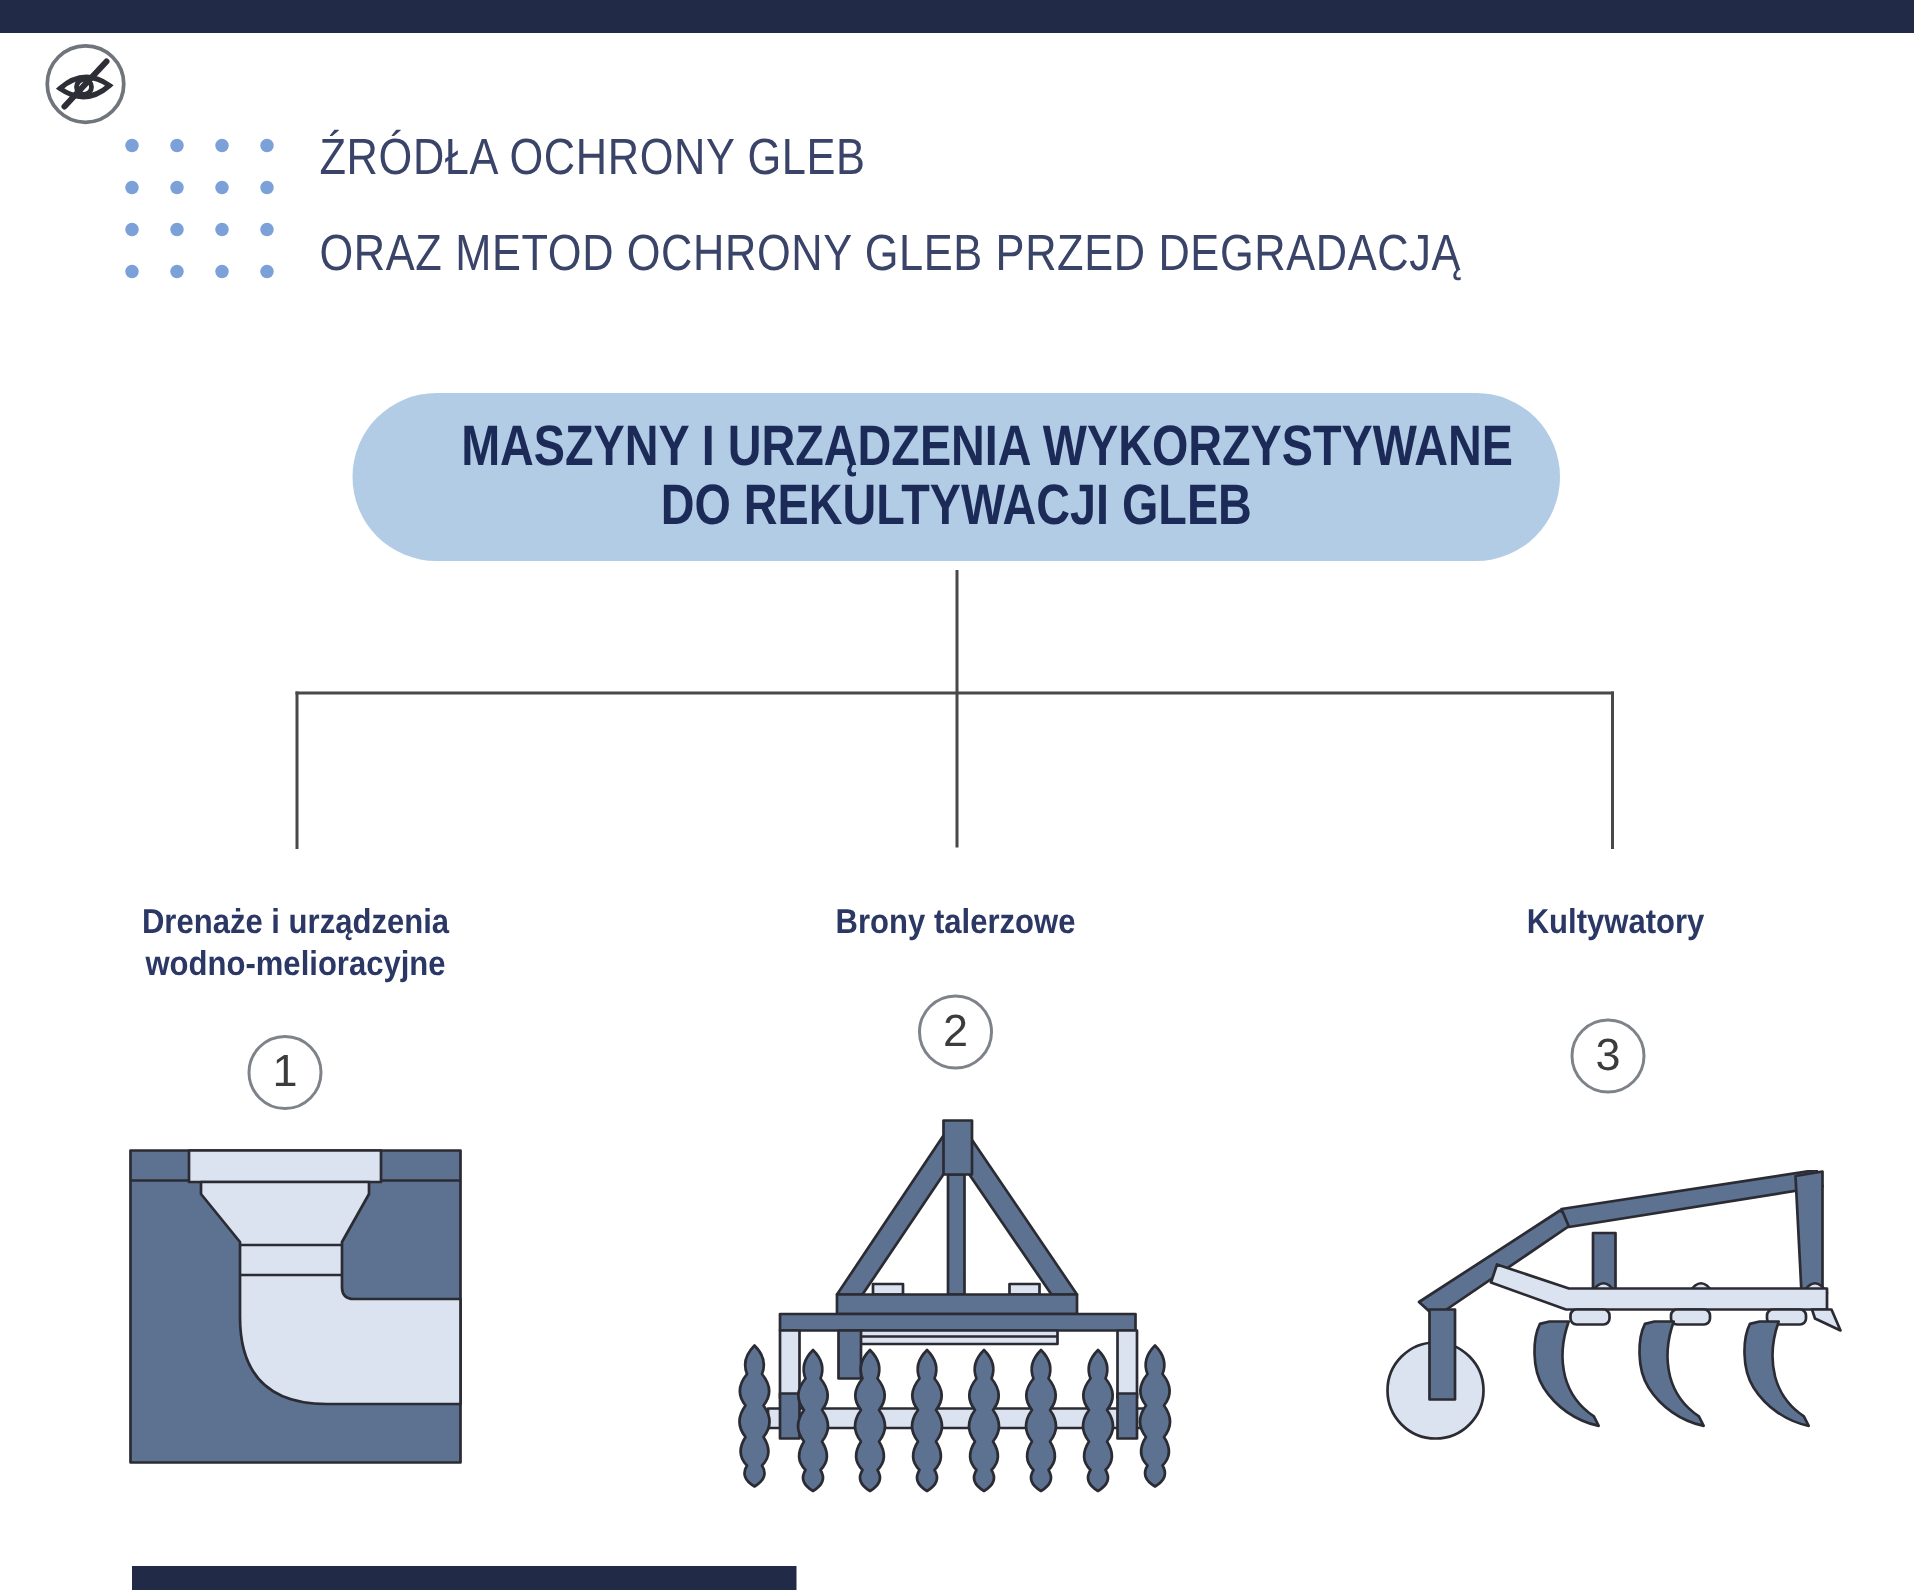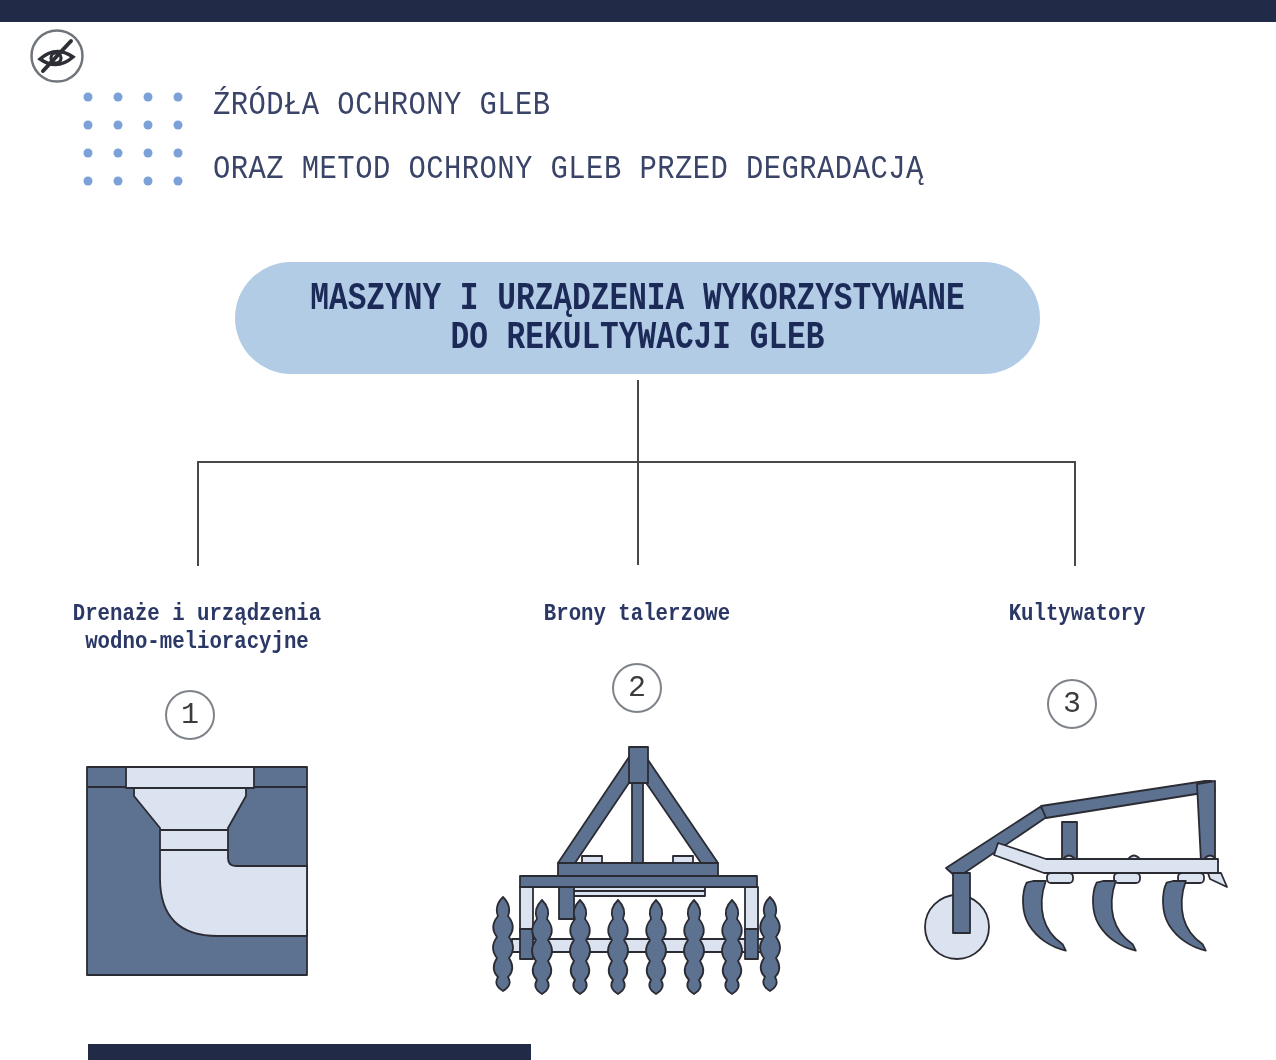--- a/index.html
+++ b/index.html
@@ -1,17 +1,17 @@
 <!DOCTYPE html>
 <html><head>
 <meta charset="utf-8">
 <style>
   html,body{margin:0;padding:0;background:#ffffff;}
   .canvas{position:relative;width:1276px;height:1060px;background:#ffffff;
-          font-family:Liberation Mono, monospace;overflow:hidden;}
+          font-family:Liberation Sans, sans-serif;overflow:hidden;}
   .abs{position:absolute;}
 
   .top-bar{left:0;top:0;width:1276px;height:22px;background:#212b48;}
   .bottom-bar{left:88px;top:1044px;width:443px;height:16px;background:#212b48;}
 
   .title-line{left:213px;color:#3a4468;font-size:34px;letter-spacing:.5px;
               white-space:nowrap;transform:scaleX(.85);transform-origin:left top;}
   .t1{top:86px;} .t2{top:150px;}
 
   .root-box{left:235px;top:262px;width:805px;height:112px;background:#b3cce6;

